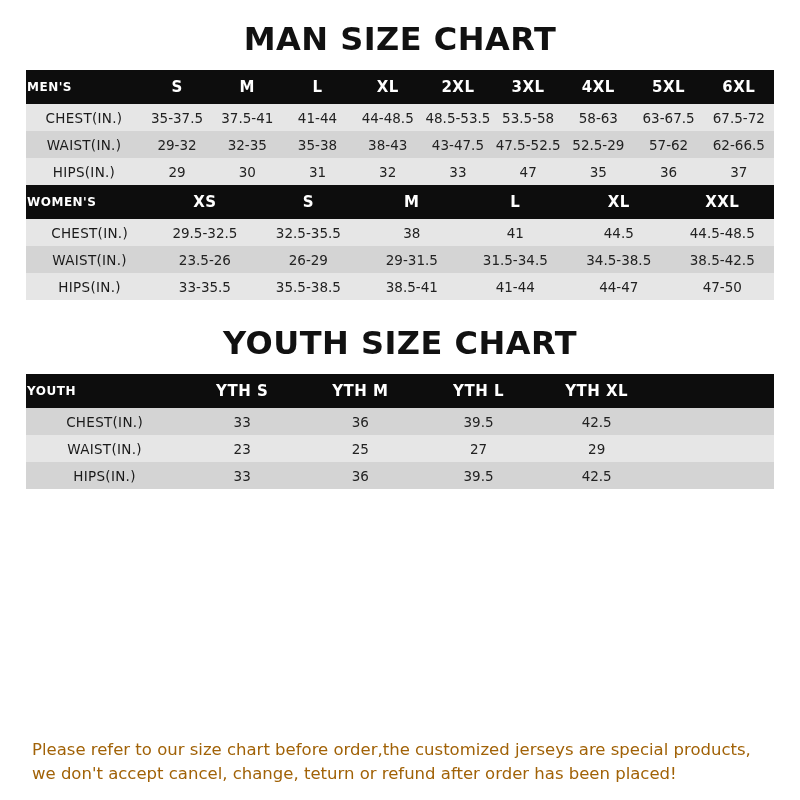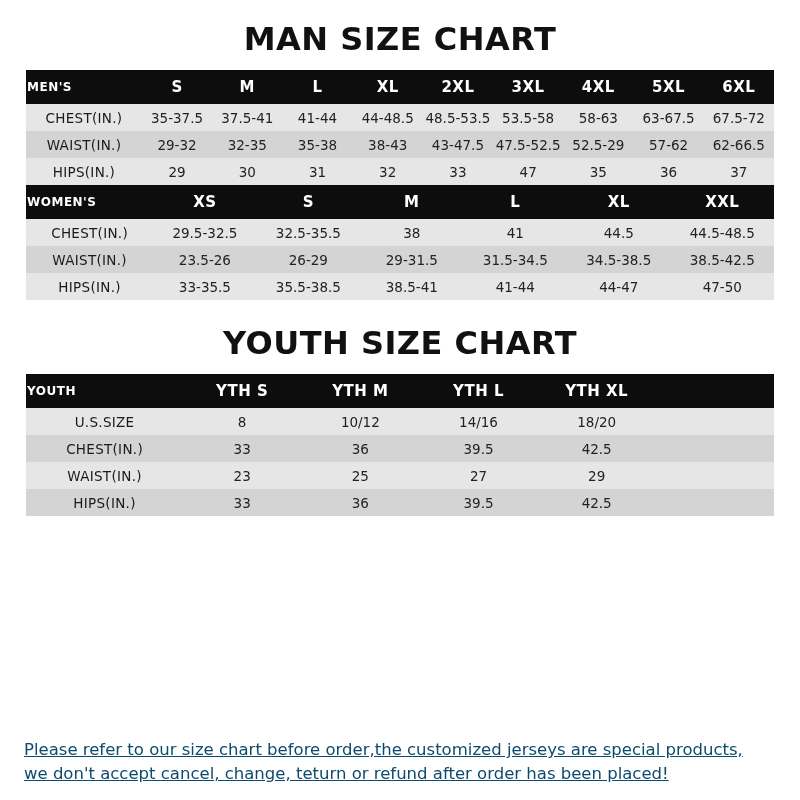--- a/index.html
+++ b/index.html
@@ -95,26 +95,25 @@
     letter-spacing: 0.3px;
   }
   
   .men-table col.lbl { width: 15.5%; }
   .women-table col.lbl { width: 17%; }
   .youth-table col.lbl { width: 21%; }
 
   
   .note {
     margin-top: auto;
-    padding: 10px 24px 14px 24px;
-    color: #0c4a6e;
+    padding: 10px 24px 14px 32px;
+    color: #a16207;
     font-size: 16.5px;
     line-height: 1.45;
     font-family: "DejaVu Sans", sans-serif;
-    text-decoration: underline;
   }
   .note div { white-space: nowrap; }
 </style>
 </head>
 <body>
 
 <div class="page">
 
 
   <div class="section-title man-title">MAN SIZE CHART</div>
@@ -256,28 +255,20 @@
         <tr>
           <th class="rowlabel">YOUTH</th>
           <th>YTH S</th>
           <th>YTH M</th>
           <th>YTH L</th>
           <th>YTH XL</th>
           <th></th>
         </tr>
       </thead>
       <tbody>
-        <tr class="r-odd">
-          <td class="rowlabel">U.S.SIZE</td>
-          <td>8</td>
-          <td>10/12</td>
-          <td>14/16</td>
-          <td>18/20</td>
-          <td></td>
-        </tr>
         <tr class="r-even">
           <td class="rowlabel">CHEST(IN.)</td>
           <td>33</td>
           <td>36</td>
           <td>39.5</td>
           <td>42.5</td>
           <td></td>
         </tr>
         <tr class="r-odd">
           <td class="rowlabel">WAIST(IN.)</td>

